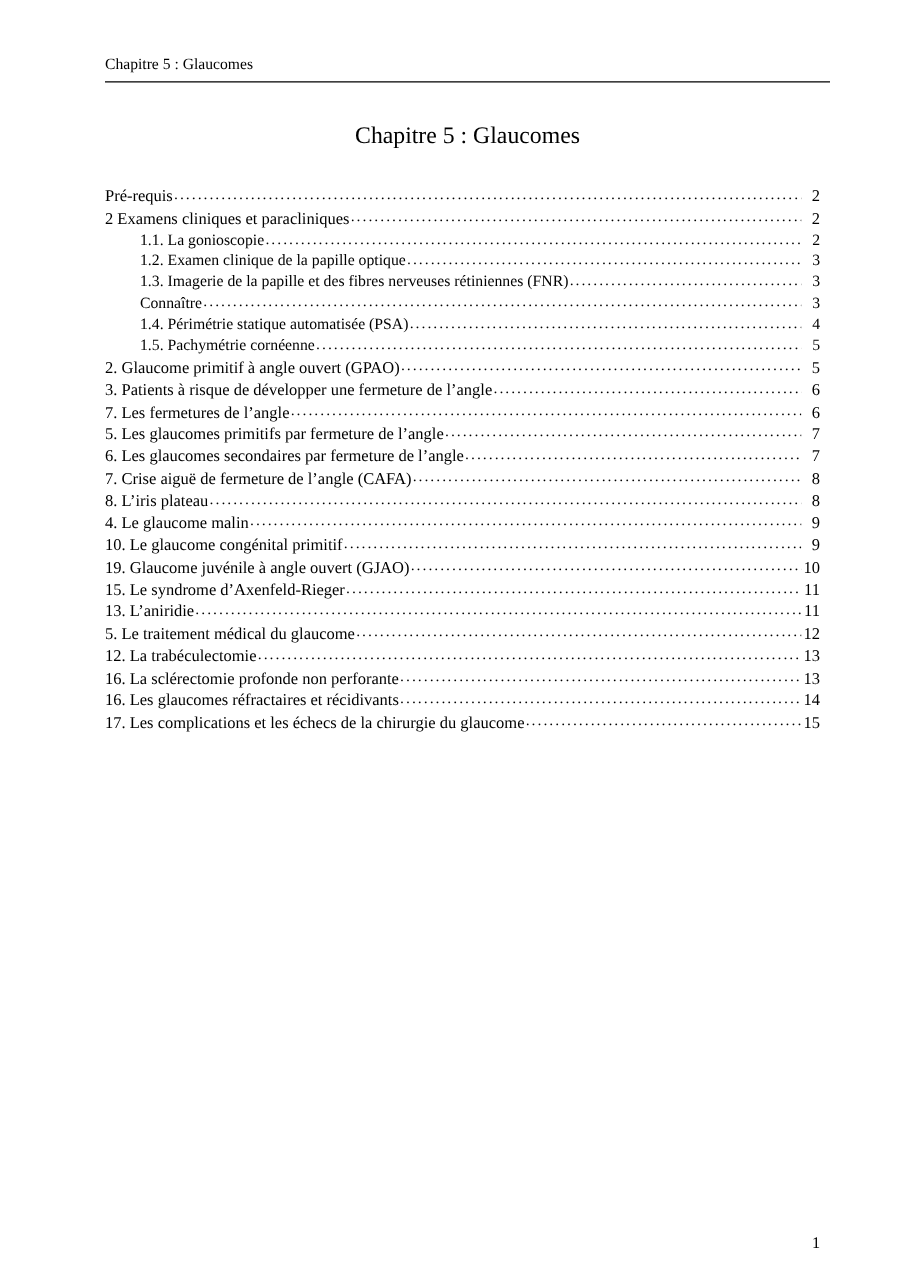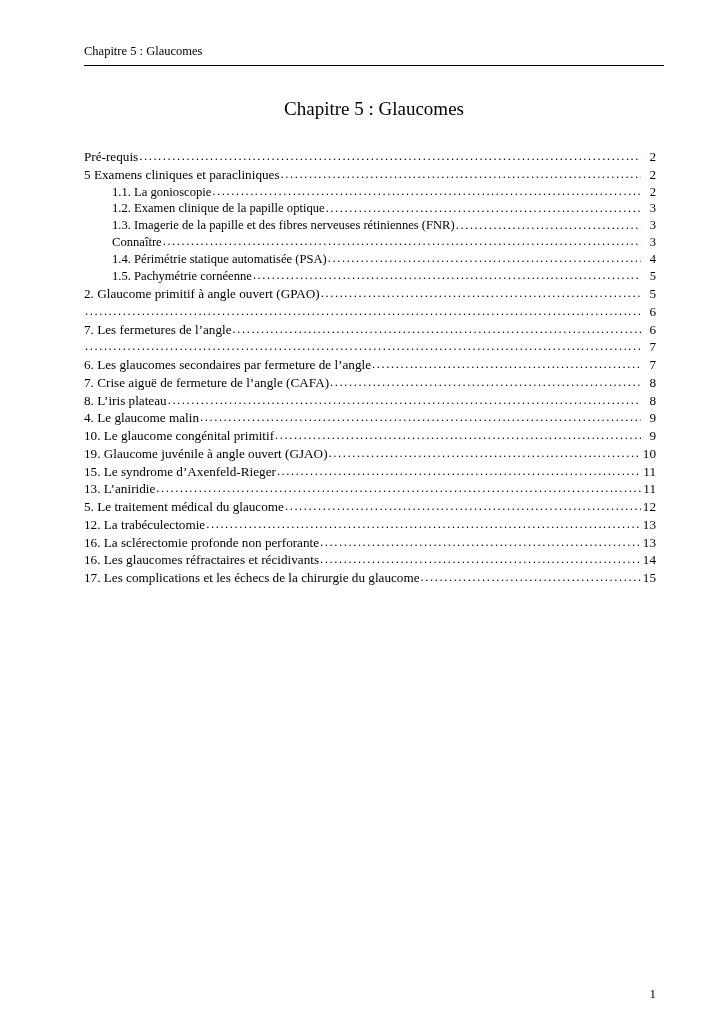--- a/index.html
+++ b/index.html
@@ -39,21 +39,21 @@
     width: 580px;
     font-weight: normal;
   }
   .toc {
     width: 572px;
     font-size: 13.2px;
     line-height: 1.345;
   }
   .toc-entry {
     display: flex;
-    align-items: flex-end;
+    align-items: flex-start;
     white-space: nowrap;
     overflow: hidden;
   }
   .toc-entry .label {
     flex: 0 0 auto;
   }
   .toc-entry .dots {
     flex: 1 1 auto;
     overflow: hidden;
     white-space: nowrap;
@@ -87,21 +87,21 @@
 
   <h1 class="doc-title">Chapitre 5 : Glaucomes</h1>
 
   <div class="toc" id="toc-container">
       <div class="toc-entry">
         <span class="label">Pré-requis</span>
         <span class="dots">........................................................................................................................................................................</span>
         <span class="page-num">2</span>
       </div>
       <div class="toc-entry">
-        <span class="label">5 Examens cliniques et paracliniques</span>
+        <span class="label">2 Examens cliniques et paracliniques</span>
         <span class="dots">........................................................................................................................................................................</span>
         <span class="page-num">2</span>
       </div>
       <div class="toc-entry lvl2">
         <span class="label">1.1. La gonioscopie</span>
         <span class="dots">........................................................................................................................................................................</span>
         <span class="page-num">2</span>
       </div>
       <div class="toc-entry lvl2">
         <span class="label">1.2. Examen clinique de la papille optique</span>
@@ -127,29 +127,31 @@
         <span class="label">1.5. Pachymétrie cornéenne</span>
         <span class="dots">........................................................................................................................................................................</span>
         <span class="page-num">5</span>
       </div>
       <div class="toc-entry">
         <span class="label">2. Glaucome primitif à angle ouvert (GPAO)</span>
         <span class="dots">........................................................................................................................................................................</span>
         <span class="page-num">5</span>
       </div>
       <div class="toc-entry">
+        <span class="label">3. Patients à risque de développer une fermeture de l’angle</span>
         <span class="dots">........................................................................................................................................................................</span>
         <span class="page-num">6</span>
       </div>
       <div class="toc-entry">
         <span class="label">7. Les fermetures de l’angle</span>
         <span class="dots">........................................................................................................................................................................</span>
         <span class="page-num">6</span>
       </div>
       <div class="toc-entry">
+        <span class="label">5. Les glaucomes primitifs par fermeture de l’angle</span>
         <span class="dots">........................................................................................................................................................................</span>
         <span class="page-num">7</span>
       </div>
       <div class="toc-entry">
         <span class="label">6. Les glaucomes secondaires par fermeture de l’angle</span>
         <span class="dots">........................................................................................................................................................................</span>
         <span class="page-num">7</span>
       </div>
       <div class="toc-entry">
         <span class="label">7. Crise aiguë de fermeture de l’angle (CAFA)</span>

